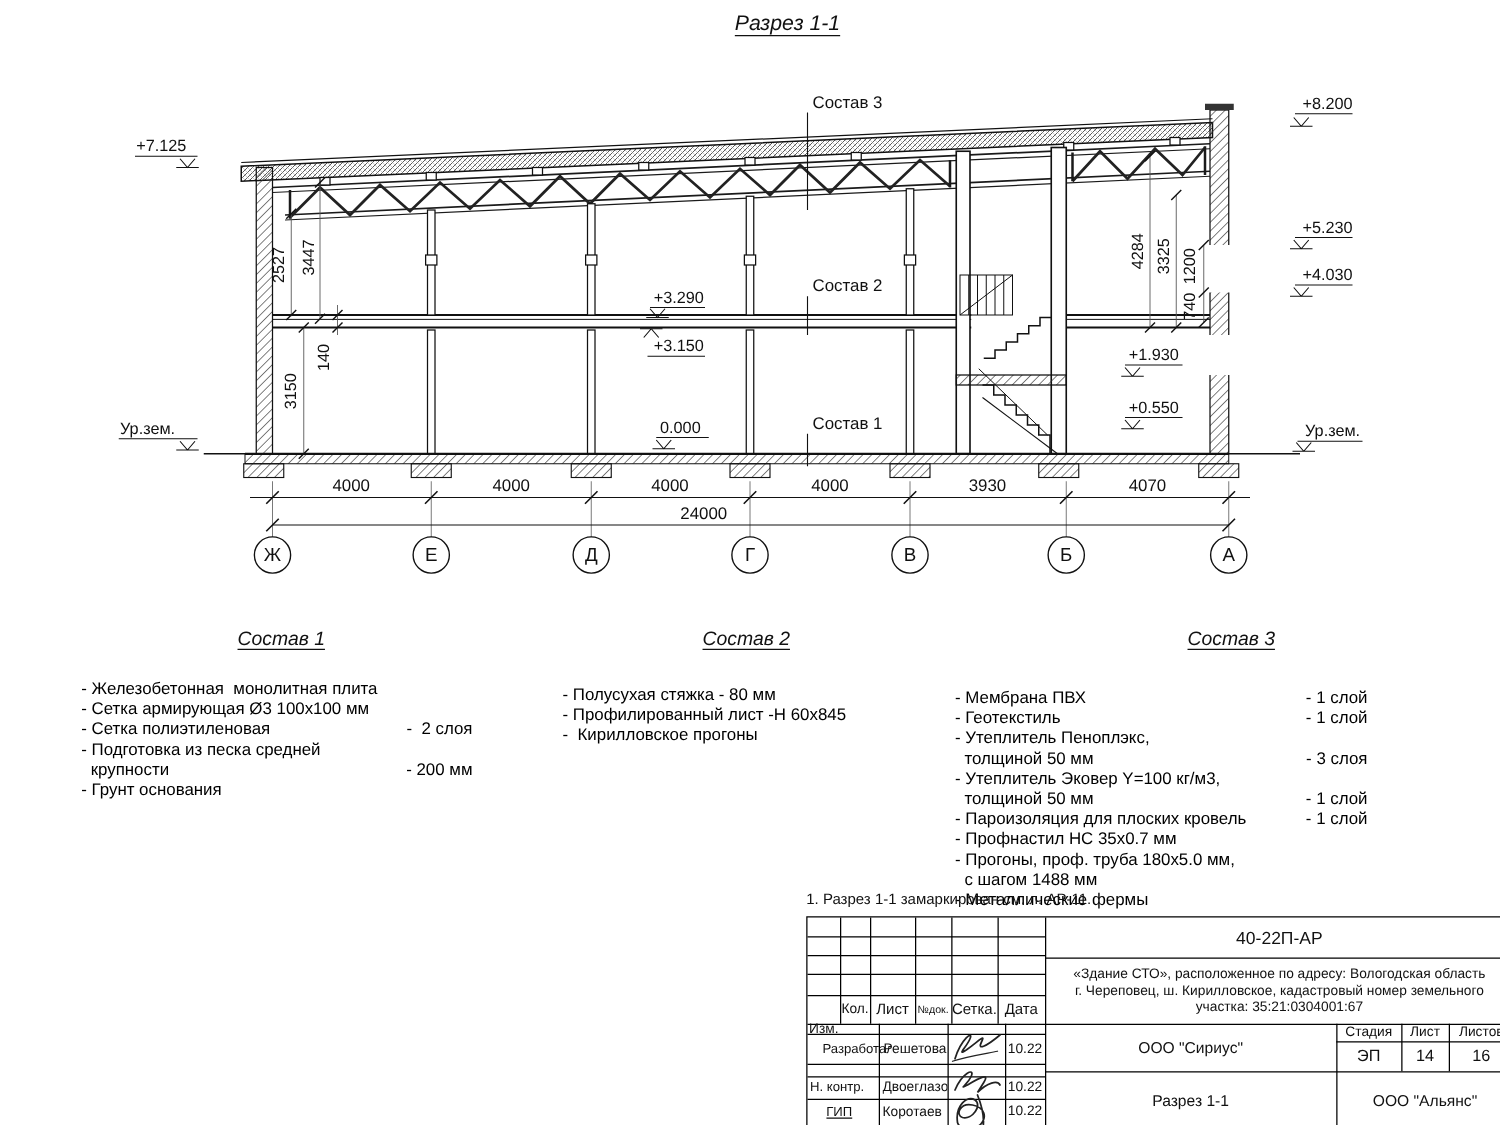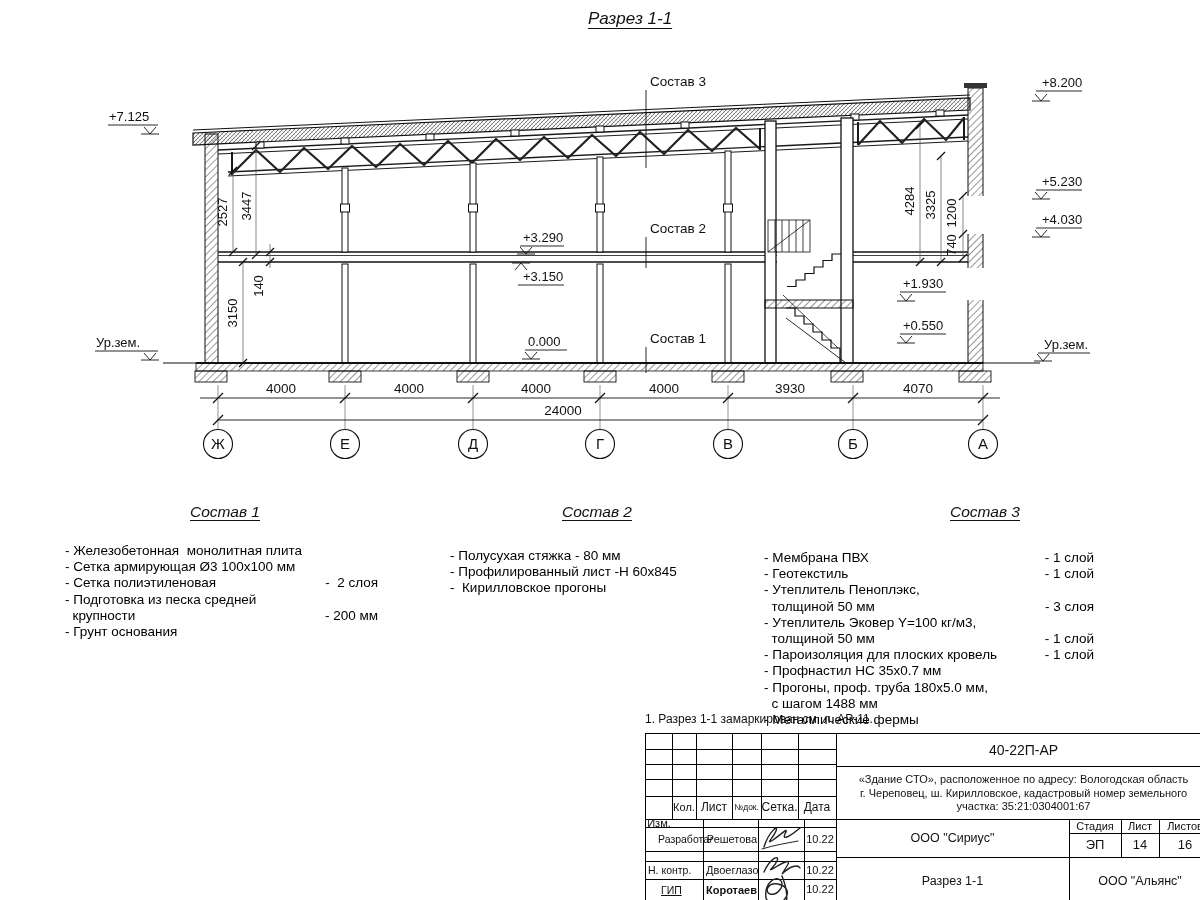--- a/index.html
+++ b/index.html
@@ -387,21 +387,21 @@
   <div class="cell" style="left:115px;top:62px;width:37px;height:23px;line-height:23px;font-size:12px;">Сетка.</div>
   <div class="cell" style="left:152px;top:62px;width:38px;height:23px;line-height:23px;font-size:12px;">Дата</div>
 
   <div class="cell" style="left:12px;top:93px;width:55px;height:24px;line-height:24px;font-size:10.5px;text-align:left;">Разработал</div>
   <div class="cell" style="left:60px;top:93px;width:52px;height:24px;line-height:24px;font-size:11px;text-align:center;">Решетова</div>
   <div class="cell" style="left:158px;top:95px;width:32px;height:20px;line-height:20px;font-size:11px;">10.22</div>
   <div class="cell" style="left:2px;top:127px;width:55px;height:18px;line-height:18px;font-size:10.5px;text-align:left;">Н. контр.</div>
   <div class="cell" style="left:60px;top:127px;width:52px;height:18px;line-height:18px;font-size:11px;text-align:left;">Двоеглазов</div>
   <div class="cell" style="left:158px;top:129px;width:32px;height:14px;line-height:14px;font-size:11px;">10.22</div>
   <div class="cell" style="left:15px;top:145px;width:55px;height:22px;line-height:22px;font-size:10.5px;text-align:left;text-decoration:underline;">ГИП</div>
-  <div class="cell" style="left:60px;top:145px;width:52px;height:22px;line-height:22px;font-size:11px;text-align:left;font-weight:bold;">Коротаев</div>
+  <div class="cell" style="left:60px;top:145px;width:52px;height:22px;line-height:22px;font-size:11px;text-align:left;">Коротаев</div>
   <div class="cell" style="left:158px;top:147px;width:32px;height:16px;line-height:16px;font-size:11px;">10.22</div>
 
   <svg class="sig" style="left:112px;top:87px;" width="46" height="30" viewBox="0 0 46 30">
     <path d="M6,26 C11,10 21,3 18,10 C15,17 7,24 15,19 C25,12 31,5 27,13 C24,19 30,17 42,7" fill="none" stroke="#222" stroke-width="1.4" stroke-linecap="round"></path>
     <path d="M4,28 C16,24 30,22 40,20" fill="none" stroke="#222" stroke-width="1" stroke-linecap="round"></path>
   </svg>
   <svg class="sig" style="left:110px;top:118px;" width="50" height="54" viewBox="0 0 50 54">
     <path d="M8,20 C14,6 24,2 21,9 C18,16 10,20 18,16 C28,10 36,6 31,14 L26,22 C34,14 42,12 44,16" fill="none" stroke="#222" stroke-width="1.4" stroke-linecap="round"></path>
     <path d="M10,46 C8,32 18,24 24,28 C30,32 22,44 14,42 C8,40 12,30 22,32 C32,34 34,42 28,48 C22,53 12,52 10,46 M26,24 C30,34 32,44 30,52" fill="none" stroke="#222" stroke-width="1.4" stroke-linecap="round"></path>
   </svg>

